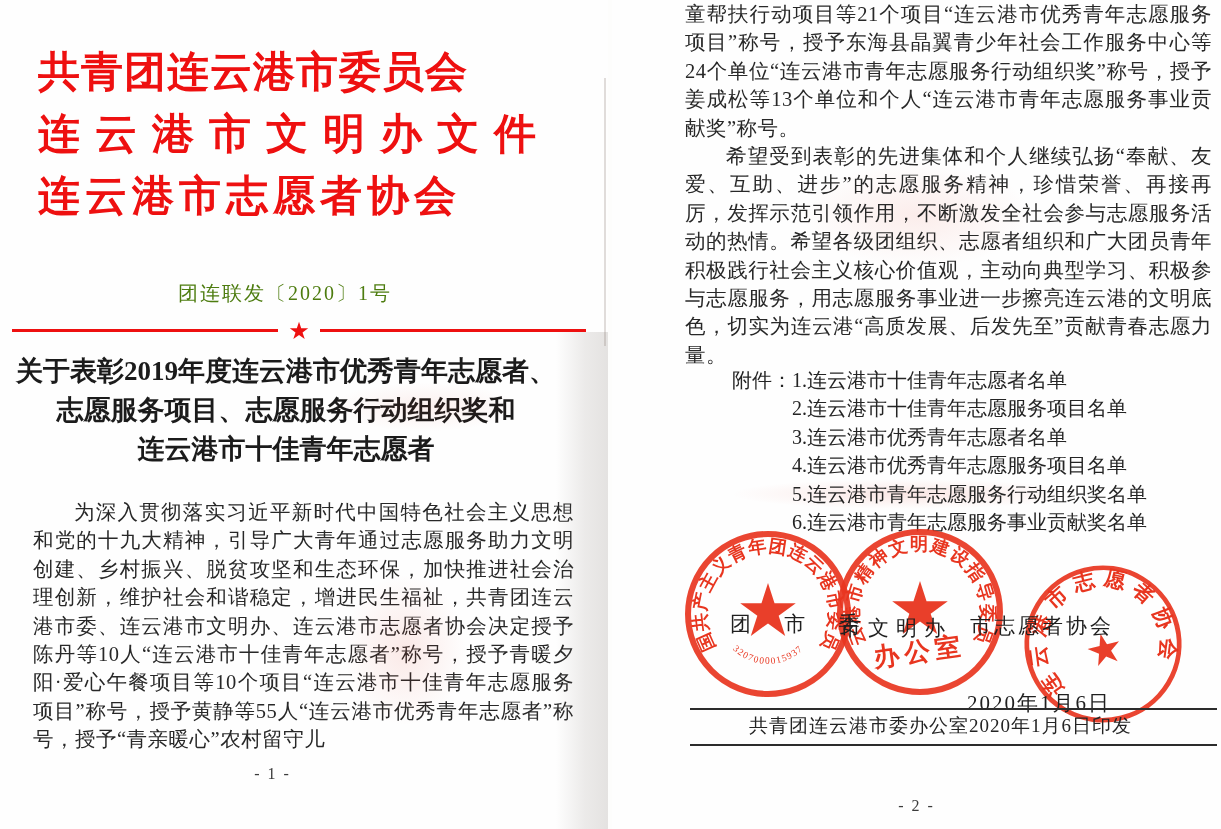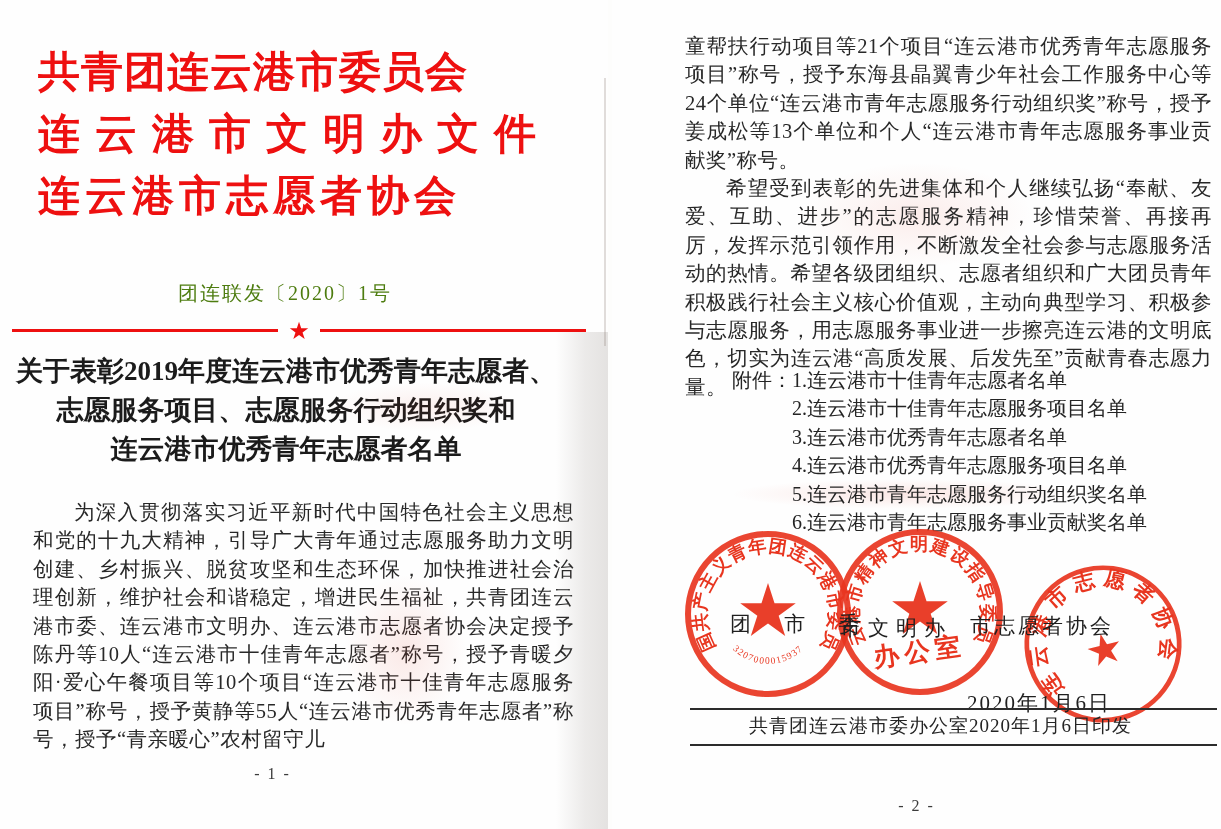--- a/index.html
+++ b/index.html
@@ -21,21 +21,21 @@
   .red-rule .line { flex:1; height:3px; background:#ee1010; }
   .red-rule .star { color:#ee1010; font-size:24px; line-height:1; transform:translateY(1px); }
   .title { left:0; top:352px; width:572px; text-align:center; font-size:27px; font-weight:700; color:#1b1b1b; line-height:39px; }
   .body-text { font-size:20.5px; line-height:28.4px; text-align:justify; color:#282828; letter-spacing:.5px; }
   .body1 { left:33px; top:498px; width:541px; }
   .indent { text-indent:2em; }
   .pagenum { font-size:16px; color:#3c3c3c; letter-spacing:2px; text-align:center; }
   .pn1 { left:0; top:765px; width:545px; }
 
   
-  .p2body { left:73px; top:32px; width:527px;font-family:Liberation Serif, serif; }
+  .p2body { left:73px; top:0; width:527px;font-family:Liberation Serif, serif; }
   .p2body p { margin:0; }
   .attachments { left:120px; top:366px; display:flex; font-size:20px; line-height:28.4px; color:#242424; }
   .att-label { white-space:nowrap; }
   .att-list div { white-space:nowrap; }
 
   .seal { position:absolute; }
   .seal svg { display:block; }
   .seal-text { position:absolute; color:#1f1f1f; font-size:21px; white-space:nowrap; }
   .sig1 { left:118px; top:610px; letter-spacing:14px; }
   .sig2 { left:228px; top:614px; letter-spacing:7px; }
@@ -78,21 +78,21 @@
 
     <div class="abs red-rule">
       <span class="line"></span>
       <span class="star">★</span>
       <span class="line"></span>
     </div>
 
     <div class="abs title">
       <div>关于表彰2019年度连云港市优秀青年志愿者、</div>
       <div>志愿服务项目、志愿服务行动组织奖和</div>
-      <div>连云港市优秀青年志愿者名单</div>
+      <div>连云港市十佳青年志愿者</div>
     </div>
 
     <p class="abs body-text body1 indent">为深入贯彻落实习近平新时代中国特色社会主义思想和党的十九大精神，引导广大青年通过志愿服务助力文明创建、乡村振兴、脱贫攻坚和生态环保，加快推进社会治理创新，维护社会和谐稳定，增进民生福祉，共青团连云港市委、连云港市文明办、连云港市志愿者协会决定授予陈丹等10人“连云港市十佳青年志愿者”称号，授予青暖夕阳·爱心午餐项目等10个项目“连云港市十佳青年志愿服务项目”称号，授予黄静等55人“连云港市优秀青年志愿者”称号，授予“青亲暖心”农村留守儿</p>
 
     <div class="abs pagenum pn1">- 1 -</div>
 
     <div class="abs smudge sm1"></div>
     <div class="abs smudge sm2"></div>
   </section>
 

